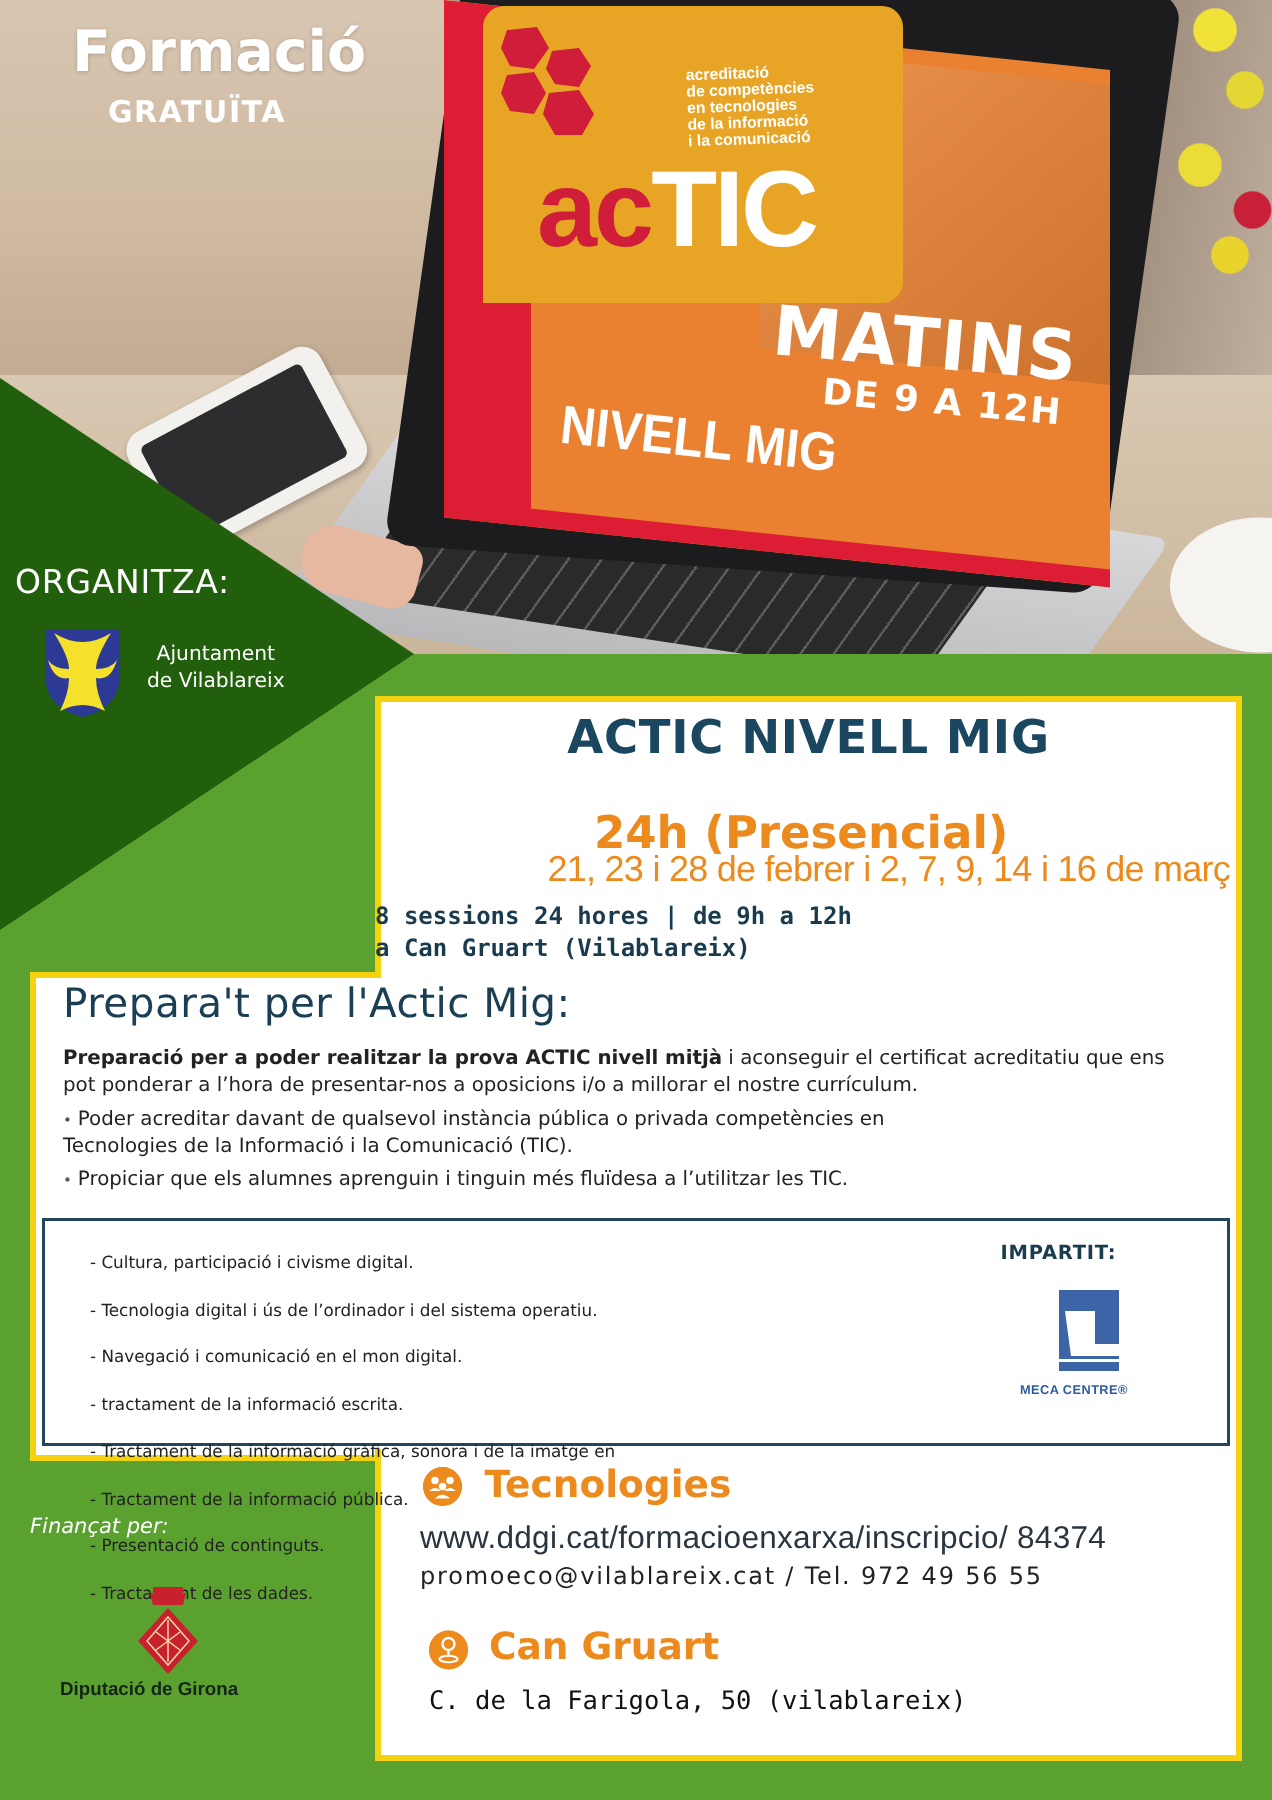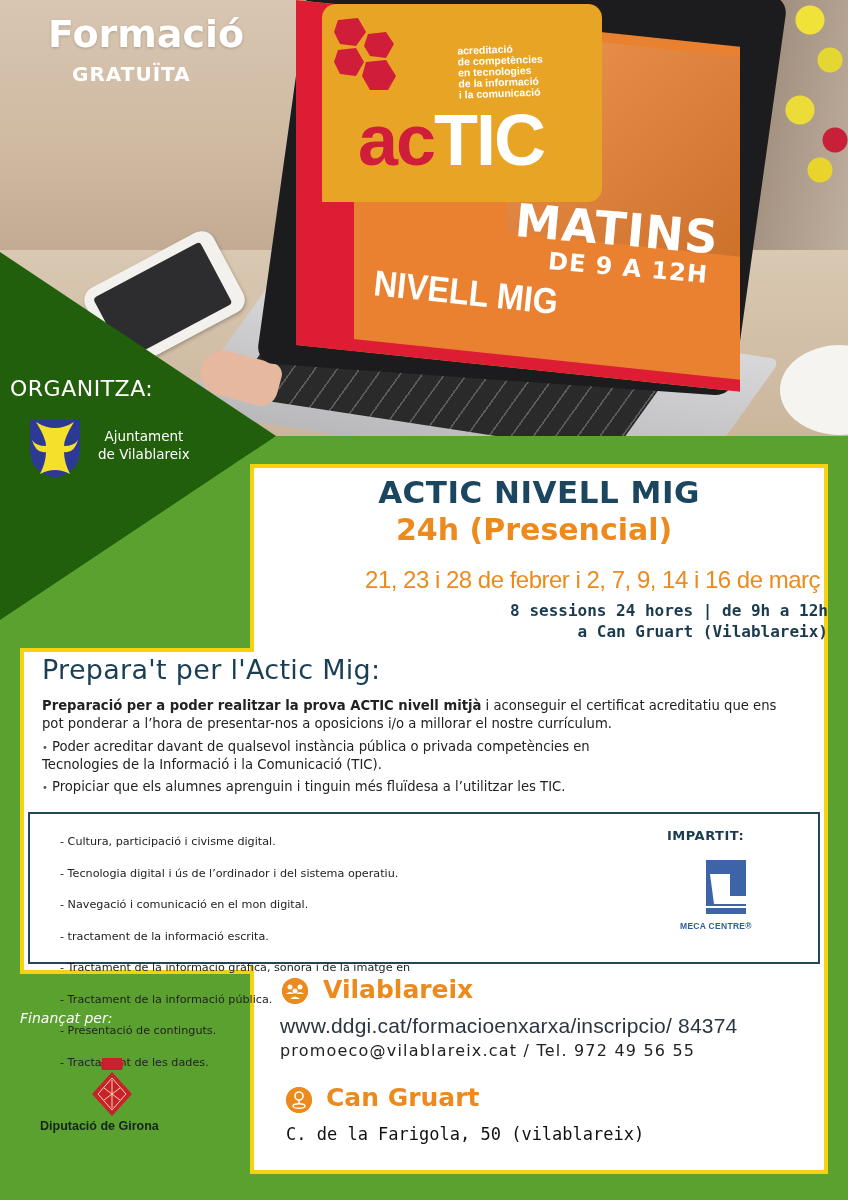--- a/index.html
+++ b/index.html
@@ -91,23 +91,23 @@
 
   
   .panel { position:absolute; background:#fff; border:4px solid #f5d20f; }
   .panel-top { left:250px; top:464px; width:578px; height:192px; border-bottom:none; }
   .panel-mid { left:20px; top:648px; width:808px; height:326px; }
   .panel-bot { left:250px; top:966px; width:578px; height:208px; border-top:none; }
   .fill-a { position:absolute; left:254px; top:640px; width:570px; height:14px; background:#fff; }
   .fill-b { position:absolute; left:254px; top:966px; width:570px; height:14px; background:#fff; }
 
   .title-main { position:absolute; left:250px; top:474px; width:578px; text-align:center; color:#1a4660; font-weight:bold; font-size:31px; letter-spacing:.5px; }
-  .title-sub { position:absolute; left:396px; top:512px; color:#ec8a1d; font-weight:bold; font-size:30px; }
+  .title-sub { position:absolute; left:396px; top:538px; color:#ec8a1d; font-weight:bold; font-size:30px; }
   .dates { position:absolute; left:250px; top:566px; width:578px; text-align:right; padding-right:8px; color:#ec8a1d; font-family:"Liberation Sans", sans-serif; font-size:24px; font-weight:normal; letter-spacing:-.5px; }
-  .sessions { position:absolute; left:250px; top:600px; width:578px; text-align:right; color:#1a3b4e; font-family:"DejaVu Sans Mono", monospace; font-weight:bold; font-size:16px; line-height:21px; }
+  .sessions { position:absolute; left:250px; top:600px; width:578px; text-align:left; color:#1a3b4e; font-family:"DejaVu Sans Mono", monospace; font-weight:bold; font-size:16px; line-height:21px; }
 
   .prep-title { position:absolute; left:42px; top:654px; color:#1a3f55; font-size:27px; letter-spacing:.3px; }
   .prep-body { position:absolute; left:42px; top:697px; width:760px; color:#222; font-size:13.2px; line-height:18px; }
   .prep-body b { font-weight: bold; }
   .prep-bullet { position:absolute; left:42px; width:760px; color:#222; font-size:13.2px; line-height:18px; }
   .prep-bullet .dot { color:#555; font-size:10px; padding-right:4px; }
 
   .topics-box { position:absolute; left:28px; top:812px; width:792px; height:152px; border:2px solid #23465a; background:#fff; }
   .topics { position:absolute; left:60px; top:818px; color:#222; font-size:11.2px; line-height:15.5px; }
   .topics li { list-style:none;margin-top:16px; }
@@ -221,21 +221,21 @@
 </svg>
 <div class="meca-name">MECA CENTRE®</div>
 
 <svg class="section-icon insc-icon" viewBox="0 0 26 26">
   <circle cx="13" cy="13" r="13" fill="#ec8a1d"></circle>
   <circle cx="8" cy="9" r="2.5" fill="#fff"></circle>
     <circle cx="18" cy="9" r="2.5" fill="#fff"></circle>
   <circle cx="13" cy="13" r="2.5" fill="#fff"></circle>
   <path d="M4,16 q4,-4 8,0 z M14,16 q4,-4 8,0 z M8,21 q5,-5 10,0 z" fill="#fff"></path>
 </svg>
-<div class="insc-title">Vilablareix</div>
+<div class="insc-title">Tecnologies</div>
 <div class="insc-url">www.ddgi.cat/formacioenxarxa/inscripcio/ 84374</div>
 <div class="insc-contact">promoeco@vilablareix.cat  /  Tel. 972 49 56 55</div>
 
 <svg class="section-icon loc-icon" viewBox="0 0 26 26">
   <circle cx="13" cy="13" r="13" fill="#ec8a1d"></circle>
   <circle cx="13" cy="9" r="4" fill="none" stroke="#fff" stroke-width="1.6"></circle>
   <path d="M13,13 L13,17" stroke="#fff" stroke-width="1.6"></path>
   <ellipse cx="13" cy="19" rx="6" ry="2.2" fill="none" stroke="#fff" stroke-width="1.4"></ellipse>
 </svg>
 <div class="loc-title">Can Gruart</div>

